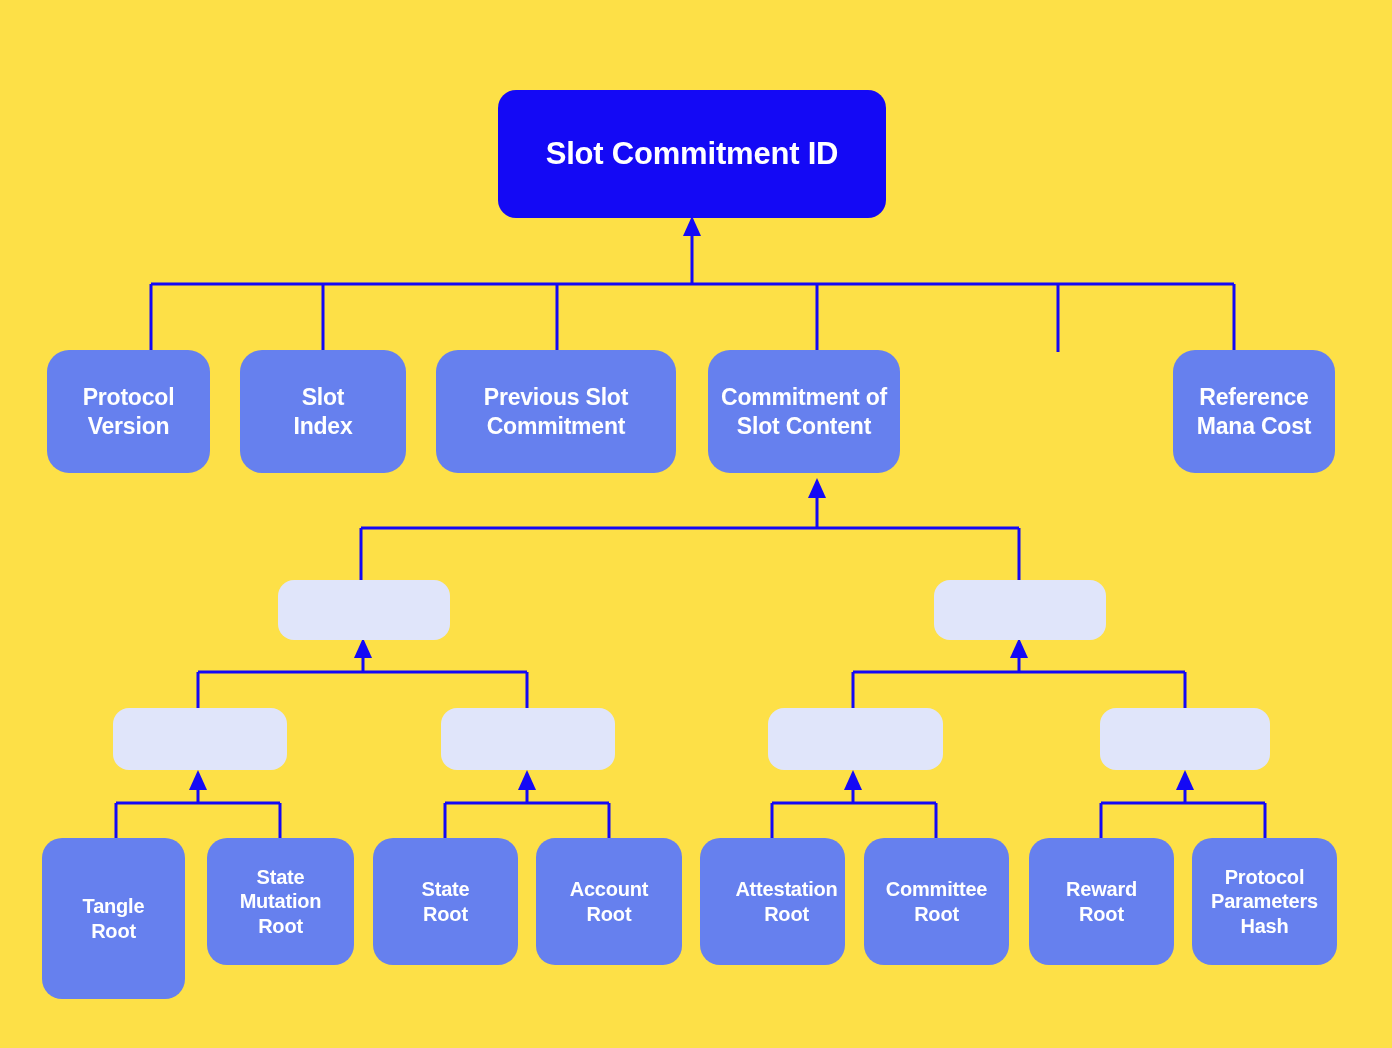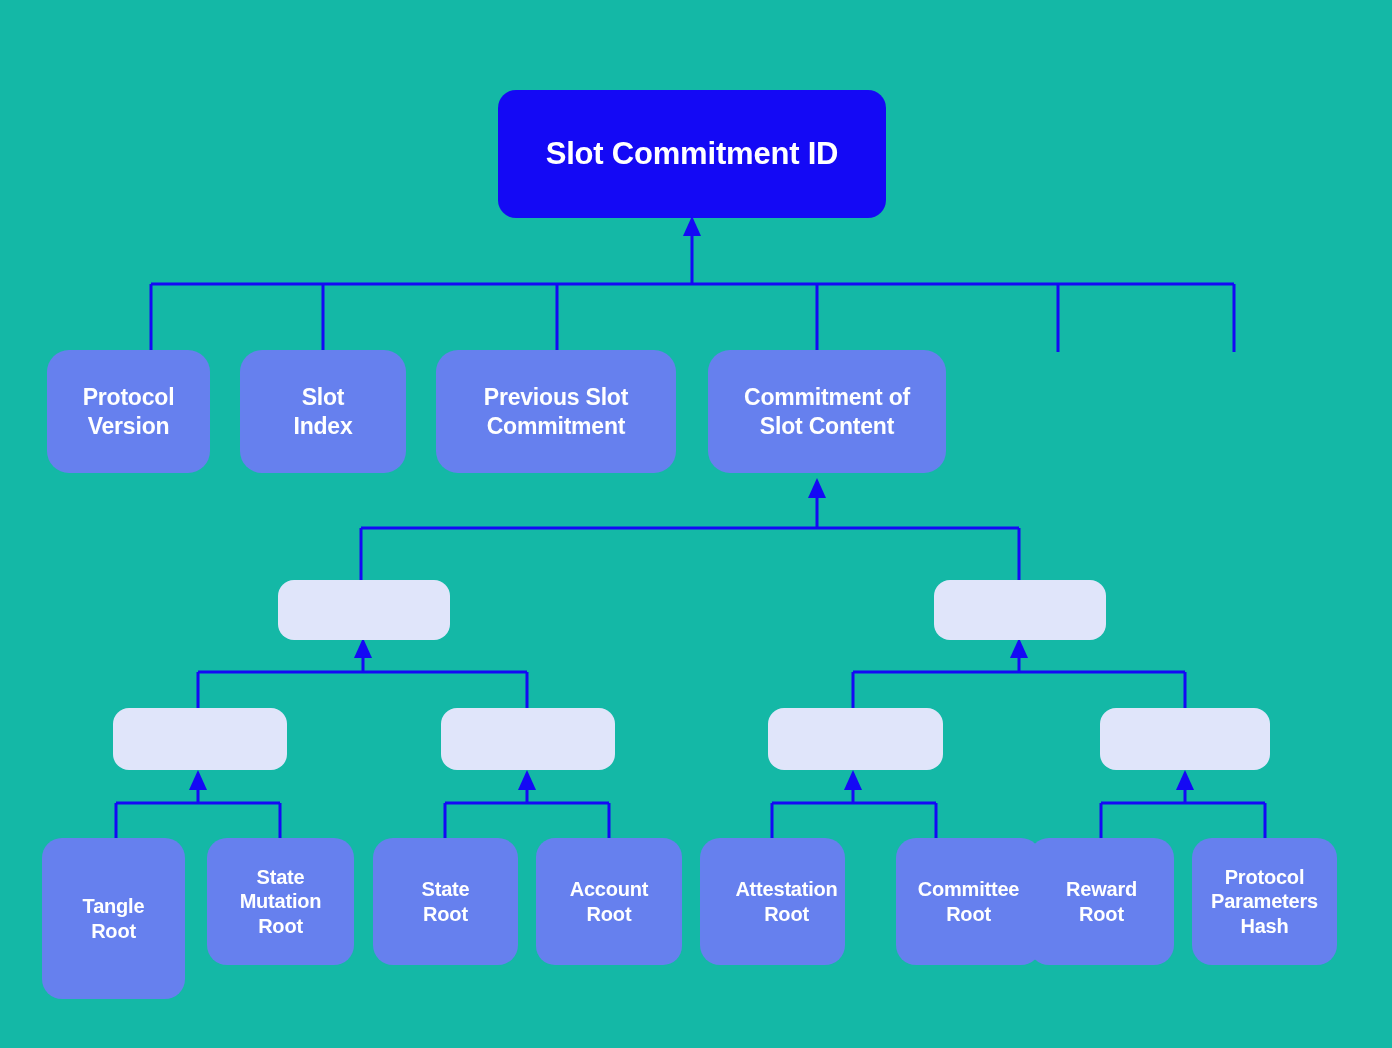--- a/index.html
+++ b/index.html
@@ -4,21 +4,21 @@
 <style>
   html, body {
     margin: 0;
     padding: 0;
     background: #ffffff;
   }
   #stage {
     position: relative;
     width: 1392px;
     height: 1048px;
-    background: #14b8a6;
+    background: #fde047;
     font-family: "Liberation Sans", sans-serif;
     overflow: hidden;
   }
   .node {
     position: absolute;
     box-sizing: border-box;
     display: flex;
     align-items: center;
     justify-content: center;
     text-align: center;
@@ -149,43 +149,45 @@
   </svg>
 
   <div class="node root" style="left:498px; top:90px; width:388px; height:128px;">Slot Commitment ID</div>
 
   <div class="node mid" style="left:47px; top:350px; width:163px; height:123px;">Protocol
 Version</div>
   <div class="node mid" style="left:436px; top:350px; width:240px; height:123px;">Previous Slot
 Commitment</div>
   <div class="node mid" style="left:240px; top:350px; width:166px; height:123px;">Slot
 Index</div>
-  <div class="node mid" style="left:708px; top:350px; width:238px; height:123px;">Commitment of
+  <div class="node mid" style="left:708px; top:350px; width:192px; height:123px;">Commitment of
 Slot Content</div>
+  <div class="node mid" style="left:1173px; top:350px; width:162px; height:123px;">Reference
+Mana Cost</div>
 
   <div class="node hash" style="left:278px; top:580px; width:172px; height:60px;"></div>
   <div class="node hash" style="left:934px; top:580px; width:172px; height:60px;"></div>
 
   <div class="node hash" style="left:113px; top:708px; width:174px; height:62px;"></div>
   <div class="node hash" style="left:441px; top:708px; width:174px; height:62px;"></div>
   <div class="node hash" style="left:768px; top:708px; width:175px; height:62px;"></div>
   <div class="node hash" style="left:1100px; top:708px; width:170px; height:62px;"></div>
 
   <div class="node leaf" style="left:42px; top:838px; width:143px; height:161px;">Tangle
 Root</div>
   <div class="node leaf" style="left:207px; top:838px; width:147px; height:127px;">State
 Mutation
 Root</div>
   <div class="node leaf" style="left:373px; top:838px; width:145px; height:127px;">State
 Root</div>
   <div class="node leaf" style="left:536px; top:838px; width:146px; height:127px;border-radius:19px;">Account
 Root</div>
   <div class="node leaf" style="left:700px; top:838px; width:145px; height:127px;padding-left:28px;">Attestation
 Root</div>
-  <div class="node leaf" style="left:864px; top:838px; width:145px; height:127px;margin-left:32px;">Committee
+  <div class="node leaf" style="left:864px; top:838px; width:145px; height:127px;">Committee
 Root</div>
   <div class="node leaf" style="left:1029px; top:838px; width:145px; height:127px;">Reward
 Root</div>
   <div class="node leaf" style="left:1192px; top:838px; width:145px; height:127px;">Protocol
 Parameters
 Hash</div>
 
 </div>
 
 </body></html>

